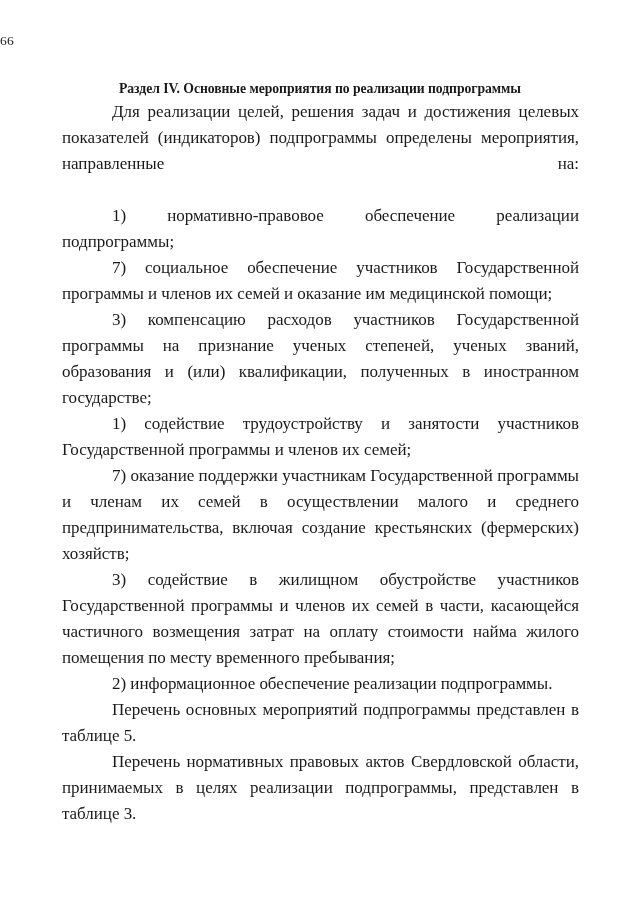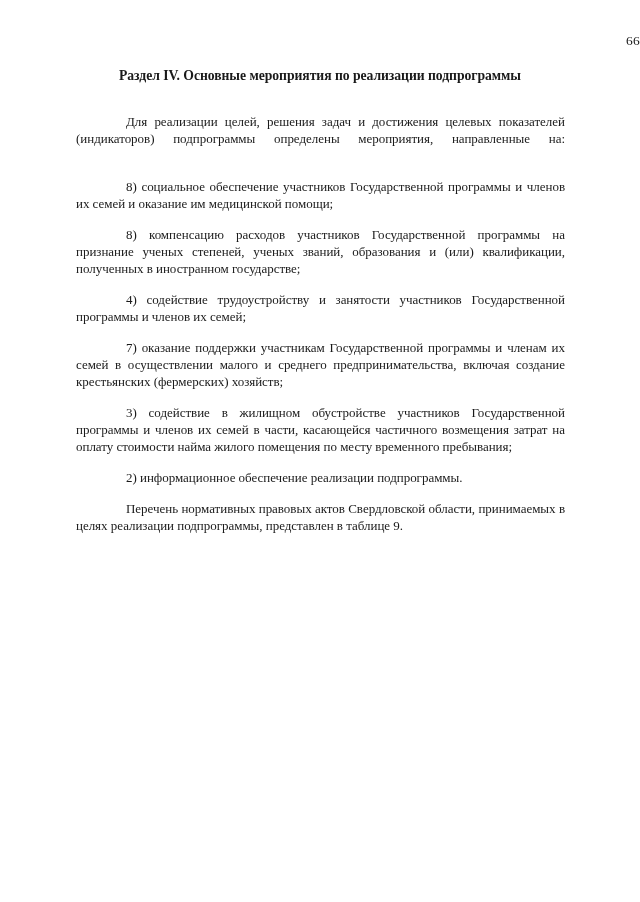--- a/index.html
+++ b/index.html
@@ -23,52 +23,52 @@
     background: #ffffff;
     box-sizing: border-box;
   }
 
   
   .page-number {
     position: absolute;
     top: 34px;
     left: 0;
     width: 640px;
-    text-align: right;
+    text-align: left;
     font-size: 13.5px;
     line-height: 1;
     letter-spacing: 0.2px;
   }
 
   
   .section-heading {
     position: absolute;
-    top: 59px;
+    top: 72px;
     left: 62px;
     width: 516px;
     text-align: center;
     font-weight: bold;
     font-size: 13.7px;
     line-height: 1.15;
     letter-spacing: -0.05px;
   }
 
   
   .body-block {
     position: absolute;
     top: 99px;
     left: 62px;
     width: 517px;
   }
 
   p.para {
-    margin: 14px;
+    margin: 0;
     padding: 0;
-    font-size: 13px;
-    line-height: 17px;
+    font-size: 17px;
+    line-height: 26px;
     text-align: justify;
     text-justify: inter-word;
     text-indent: 50px;
     hyphens: none;
     letter-spacing: -0.03px;
   }
 
   
   p.para.force-justify::after {
     content: "";
@@ -83,31 +83,33 @@
 <div class="page">
 
   <div class="page-number">66</div>
 
   <h1 class="section-heading">Раздел IV. Основные мероприятия по реализации подпрограммы</h1>
 
   <div class="body-block">
 
     <p class="para force-justify">Для реализации целей, решения задач и достижения целевых показателей (индикаторов) подпрограммы определены мероприятия, направленные на:</p>
 
+    <p class="para">1) нормативно-правовое обеспечение реализации подпрограммы;</p>
 
-    <p class="para">8) социальное обеспечение участников Государственной программы и членов их семей и оказание им медицинской помощи;</p>
+    <p class="para">7) социальное обеспечение участников Государственной программы и членов их семей и оказание им медицинской помощи;</p>
 
 
-    <p class="para">8) компенсацию расходов участников Государственной программы на признание ученых степеней, ученых званий, образования и (или) квалификации, полученных в иностранном государстве;</p>
+    <p class="para">3) компенсацию расходов участников Государственной программы на признание ученых степеней, ученых званий, образования и (или) квалификации, полученных в иностранном государстве;</p>
 
-    <p class="para">4) содействие трудоустройству и занятости участников Государственной программы и членов их семей;</p>
+    <p class="para">1) содействие трудоустройству и занятости участников Государственной программы и членов их семей;</p>
 
     <p class="para">7) оказание поддержки участникам Государственной программы и членам их семей в осуществлении малого и среднего предпринимательства, включая создание крестьянских (фермерских) хозяйств;</p>
 
     <p class="para">3) содействие в жилищном обустройстве участников Государственной программы и членов их семей в части, касающейся частичного возмещения затрат на оплату стоимости найма жилого помещения по месту временного пребывания;</p>
 
     <p class="para">2) информационное обеспечение реализации подпрограммы.</p>
 
+    <p class="para">Перечень основных мероприятий подпрограммы представлен в таблице 5.</p>
 
-    <p class="para">Перечень нормативных правовых актов Свердловской области, принимаемых в целях реализации подпрограммы, представлен в таблице 9.</p>
+    <p class="para">Перечень нормативных правовых актов Свердловской области, принимаемых в целях реализации подпрограммы, представлен в таблице 3.</p>
 
   </div>
 </div>
 
 </body></html>

